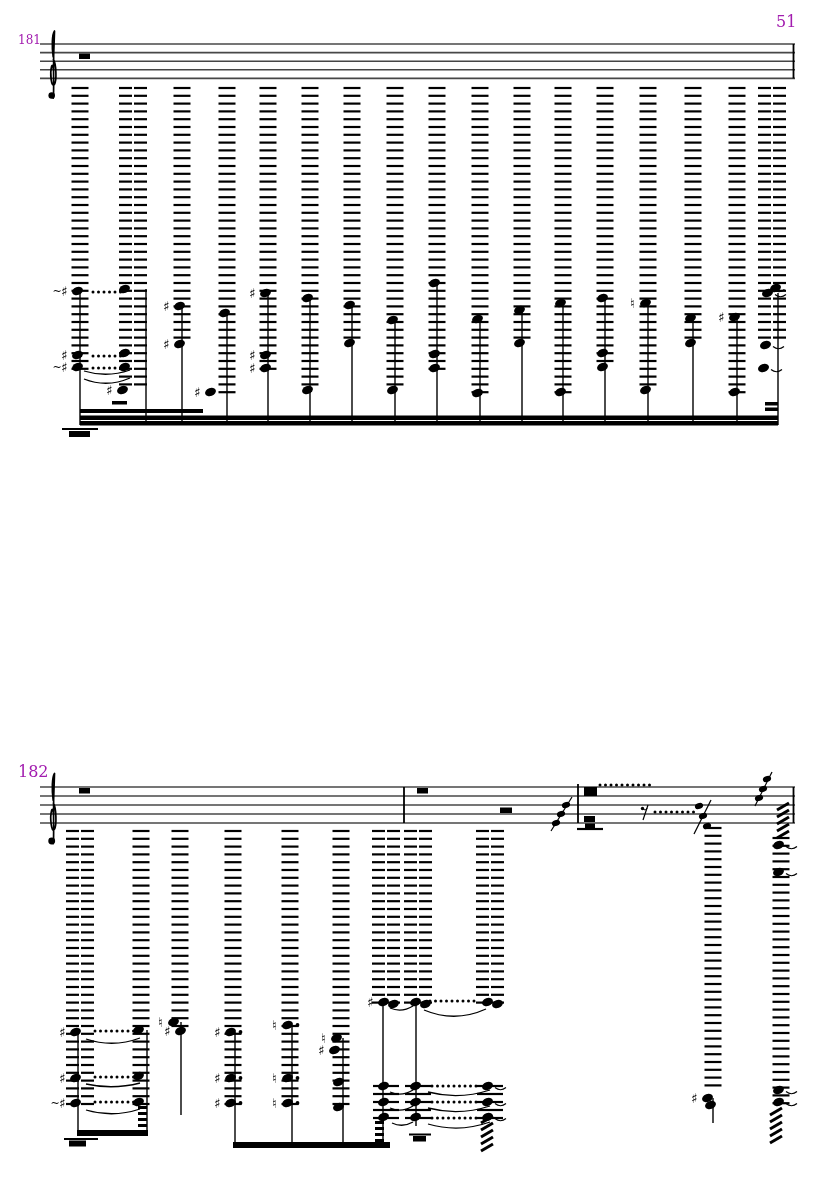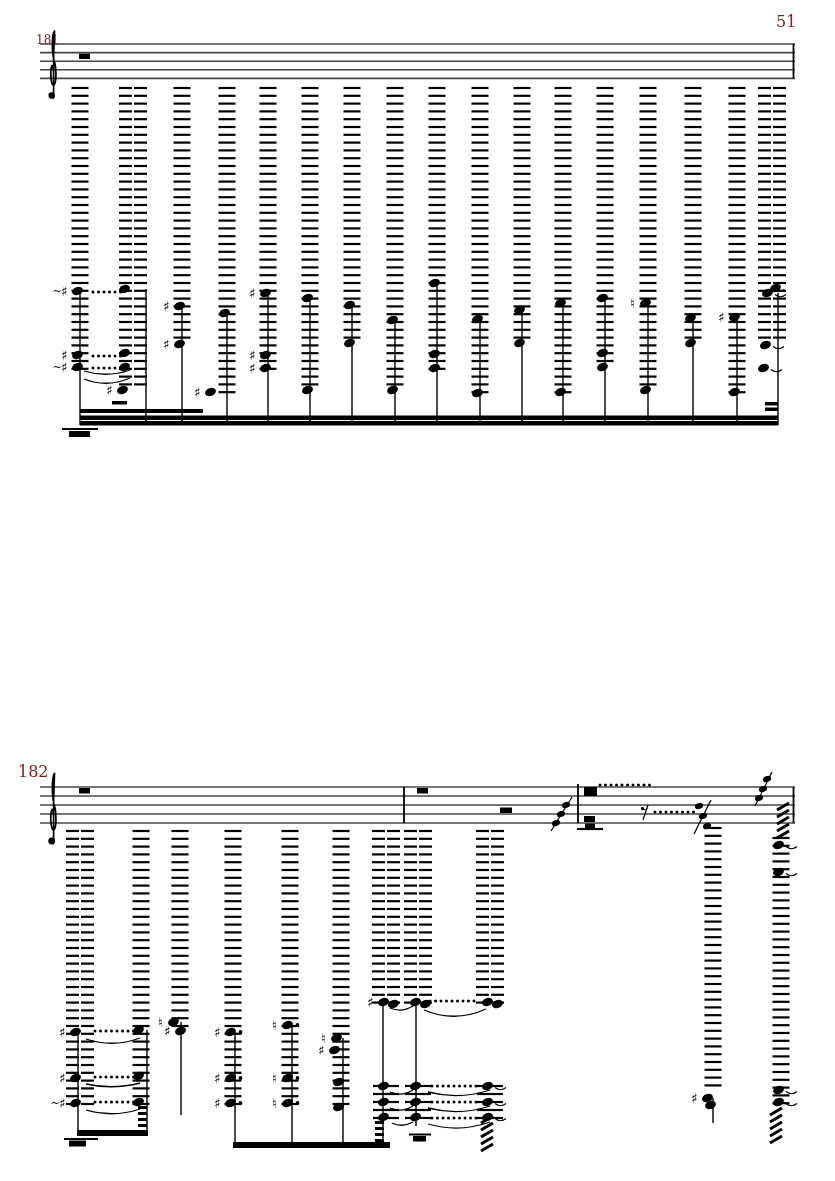--- a/index.html
+++ b/index.html
@@ -1,19 +1,19 @@
 <!DOCTYPE html>
 <html><head>
 <meta charset="utf-8">
 <style>
   html,body{margin:0;padding:0;background:#e8e8e8;}
   .page{position:relative;width:835px;height:1181px;background:#ffffff;margin:0 auto;overflow:hidden;}
-  .num{position:absolute;font-family:"DejaVu Serif",serif;color:#7f1d1d;line-height:1;}
+  .num{position:absolute;font-family:"DejaVu Serif",serif;color:#a21caf;line-height:1;}
   #page-number{left:776px;top:14px;font-size:16px;}
-  #measure-181{left:36px;top:34px;font-size:12px;}
+  #measure-181{left:18px;top:34px;font-size:12px;}
   #measure-182{left:18px;top:764px;font-size:16px;}
   svg{position:absolute;left:0;top:0;}
 </style>
 </head>
 <body>
 
 <div class="page">
   <div class="num" id="page-number">51</div>
   <div class="num" id="measure-181">181</div>
   <div class="num" id="measure-182">182</div>

